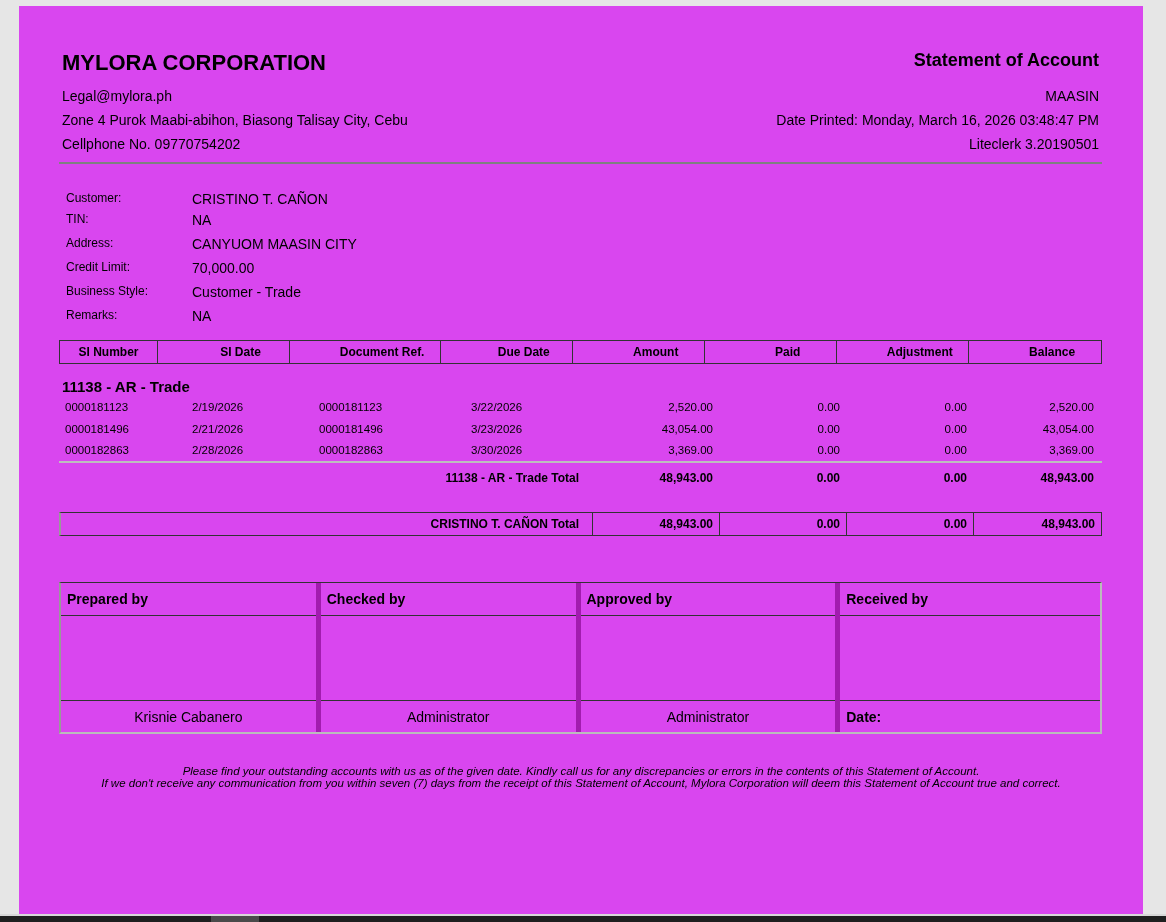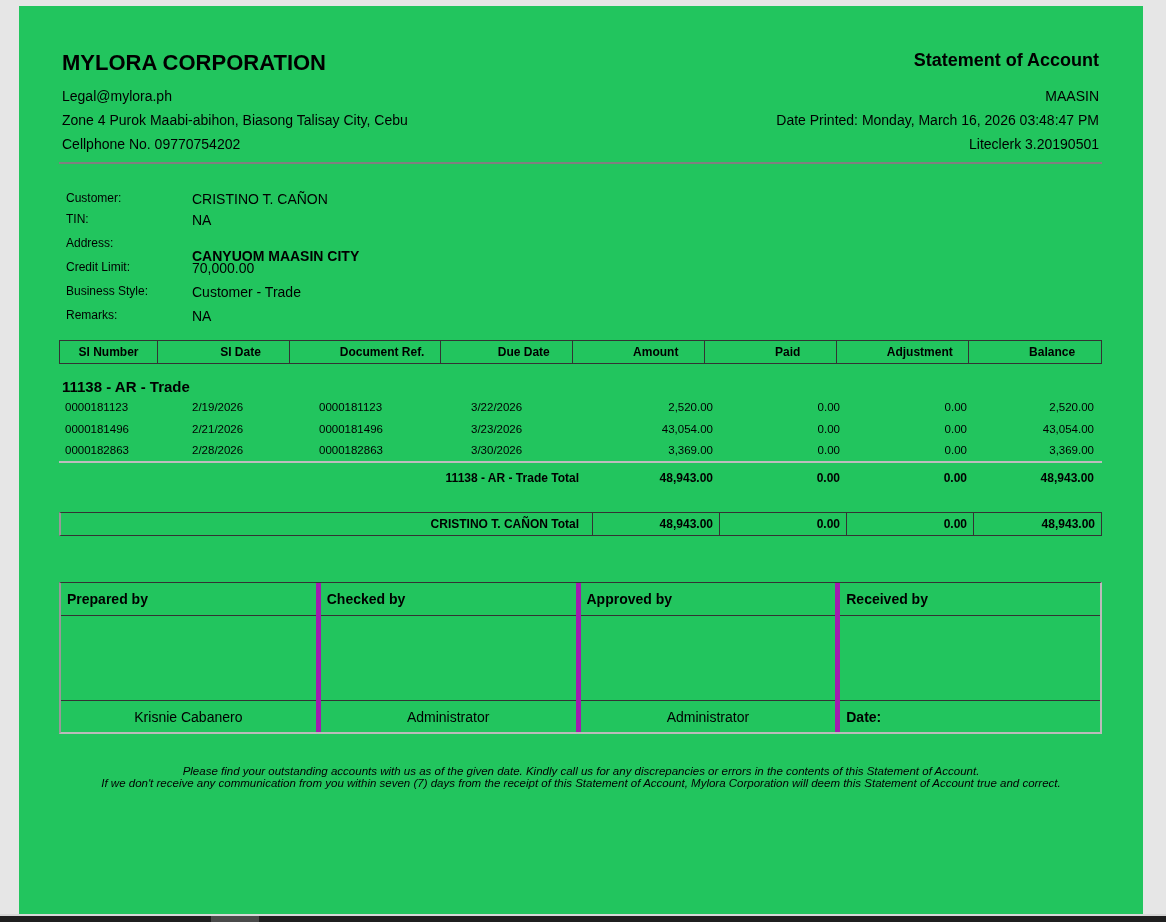--- a/index.html
+++ b/index.html
@@ -3,21 +3,21 @@
   <meta charset="utf-8">
   <style>
     html, body { margin: 0; padding: 0; }
     body {
       width: 1166px; height: 922px; overflow: hidden;
       background: #e6e6e6; position: relative;
       font-family: "Liberation Sans", sans-serif; color: #000;
     }
     .page {
       position: absolute; left: 19px; top: 6px; width: 1124px; height: 910px;
-      background: #22c55e;
+      background: #d946ef;
     }
     .bottom-bar {
       position: absolute; left: 0; top: 914px; width: 1166px; height: 8px;
       background: #1f1f1f; border-top: 2px solid #d8d8d8; box-sizing: border-box;
     }
     .scroll-thumb {
       position: absolute; left: 211px; top: 0; width: 48px; height: 6px; background: #4a4a4a;
     }
 
     
@@ -91,21 +91,21 @@
   <div class="doc-line" style="top:106px;">Date Printed: Monday, March 16, 2026 03:48:47 PM</div>
   <div class="doc-line" style="top:130px;">Liteclerk 3.20190501</div>
 
   <div class="separator"></div>
 
   <div class="info-label" style="top:185px;">Customer:</div>
   <div class="info-value" style="top:185px;">CRISTINO T. CAÑON</div>
   <div class="info-label" style="top:206px;">TIN:</div>
   <div class="info-value" style="top:206px;">NA</div>
   <div class="info-label" style="top:230px;">Address:</div>
-  <div class="info-value" style="top:242px;font-weight:bold;">CANYUOM MAASIN CITY</div>
+  <div class="info-value" style="top:230px;">CANYUOM MAASIN CITY</div>
   <div class="info-label" style="top:254px;">Credit Limit:</div>
   <div class="info-value" style="top:254px;">70,000.00</div>
   <div class="info-label" style="top:278px;">Business Style:</div>
   <div class="info-value" style="top:278px;">Customer - Trade</div>
   <div class="info-label" style="top:302px;">Remarks:</div>
   <div class="info-value" style="top:302px;">NA</div>
 
   <div class="thead">
     <div class="th c0">SI Number</div>
     <div class="th c1">SI Date</div>

